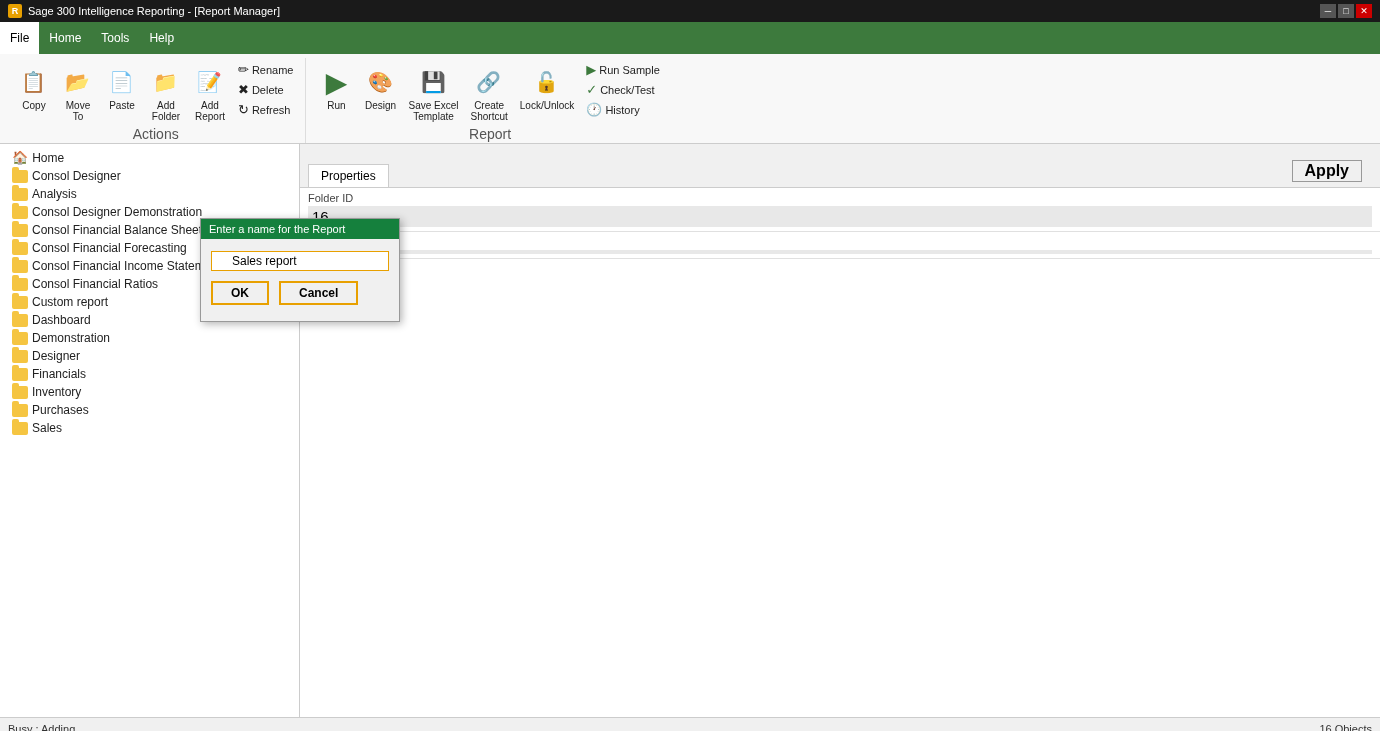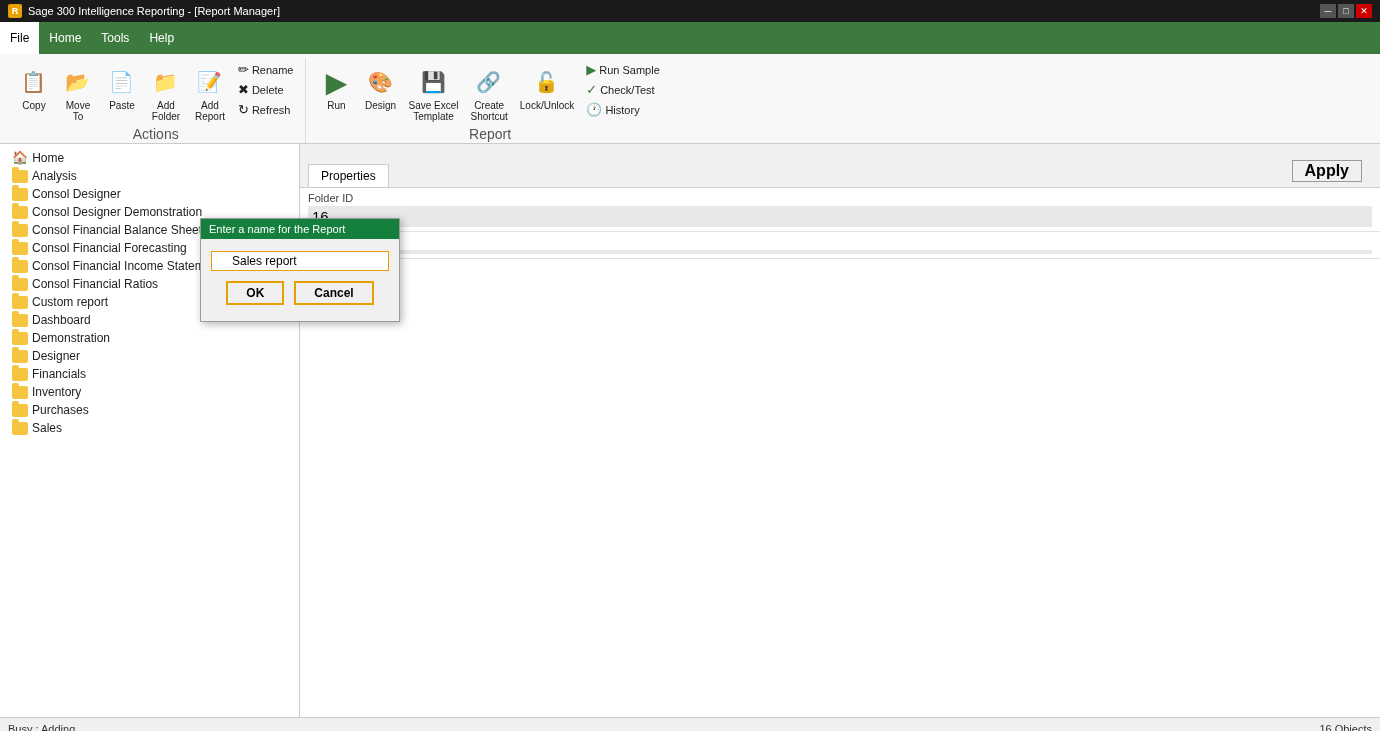--- a/index.html
+++ b/index.html
@@ -260,21 +260,20 @@
     #dialog-input {
       width: 100%;
       border: 1px solid #e8a000;
       padding: 2px 20px;
       font-size: 12px;
       background: #fff;
       outline: none;
     }
     #dialog-buttons {
       display: flex;
-      justify-content: center;
       gap: 10px;
       margin-top: 10px;
       padding-bottom: 8px;
     }
     .dialog-btn {
       padding: 3px 18px;
       border: 2px solid #e8a000;
       background: #f0f0f0;
       cursor: pointer;
       font-size: 12px;
@@ -392,25 +391,25 @@
 <div id="main">
 
   <div id="sidebar">
 
     <div class="tree-item home-item">
       <span style="font-size:13px;">🏠</span>
       <span>Home</span>
     </div>
     <div class="tree-item">
       <div class="folder-icon"></div>
+      <span>Consol Designer</span>
+    </div>
+    <div class="tree-item">
+      <div class="folder-icon"></div>
       <span>Analysis</span>
-    </div>
-    <div class="tree-item">
-      <div class="folder-icon"></div>
-      <span>Consol Designer</span>
     </div>
     <div class="tree-item">
       <div class="folder-icon"></div>
       <span>Consol Designer Demonstration</span>
     </div>
     <div class="tree-item">
       <div class="folder-icon"></div>
       <span>Consol Financial Balance Sheet</span>
     </div>
     <div class="tree-item">

